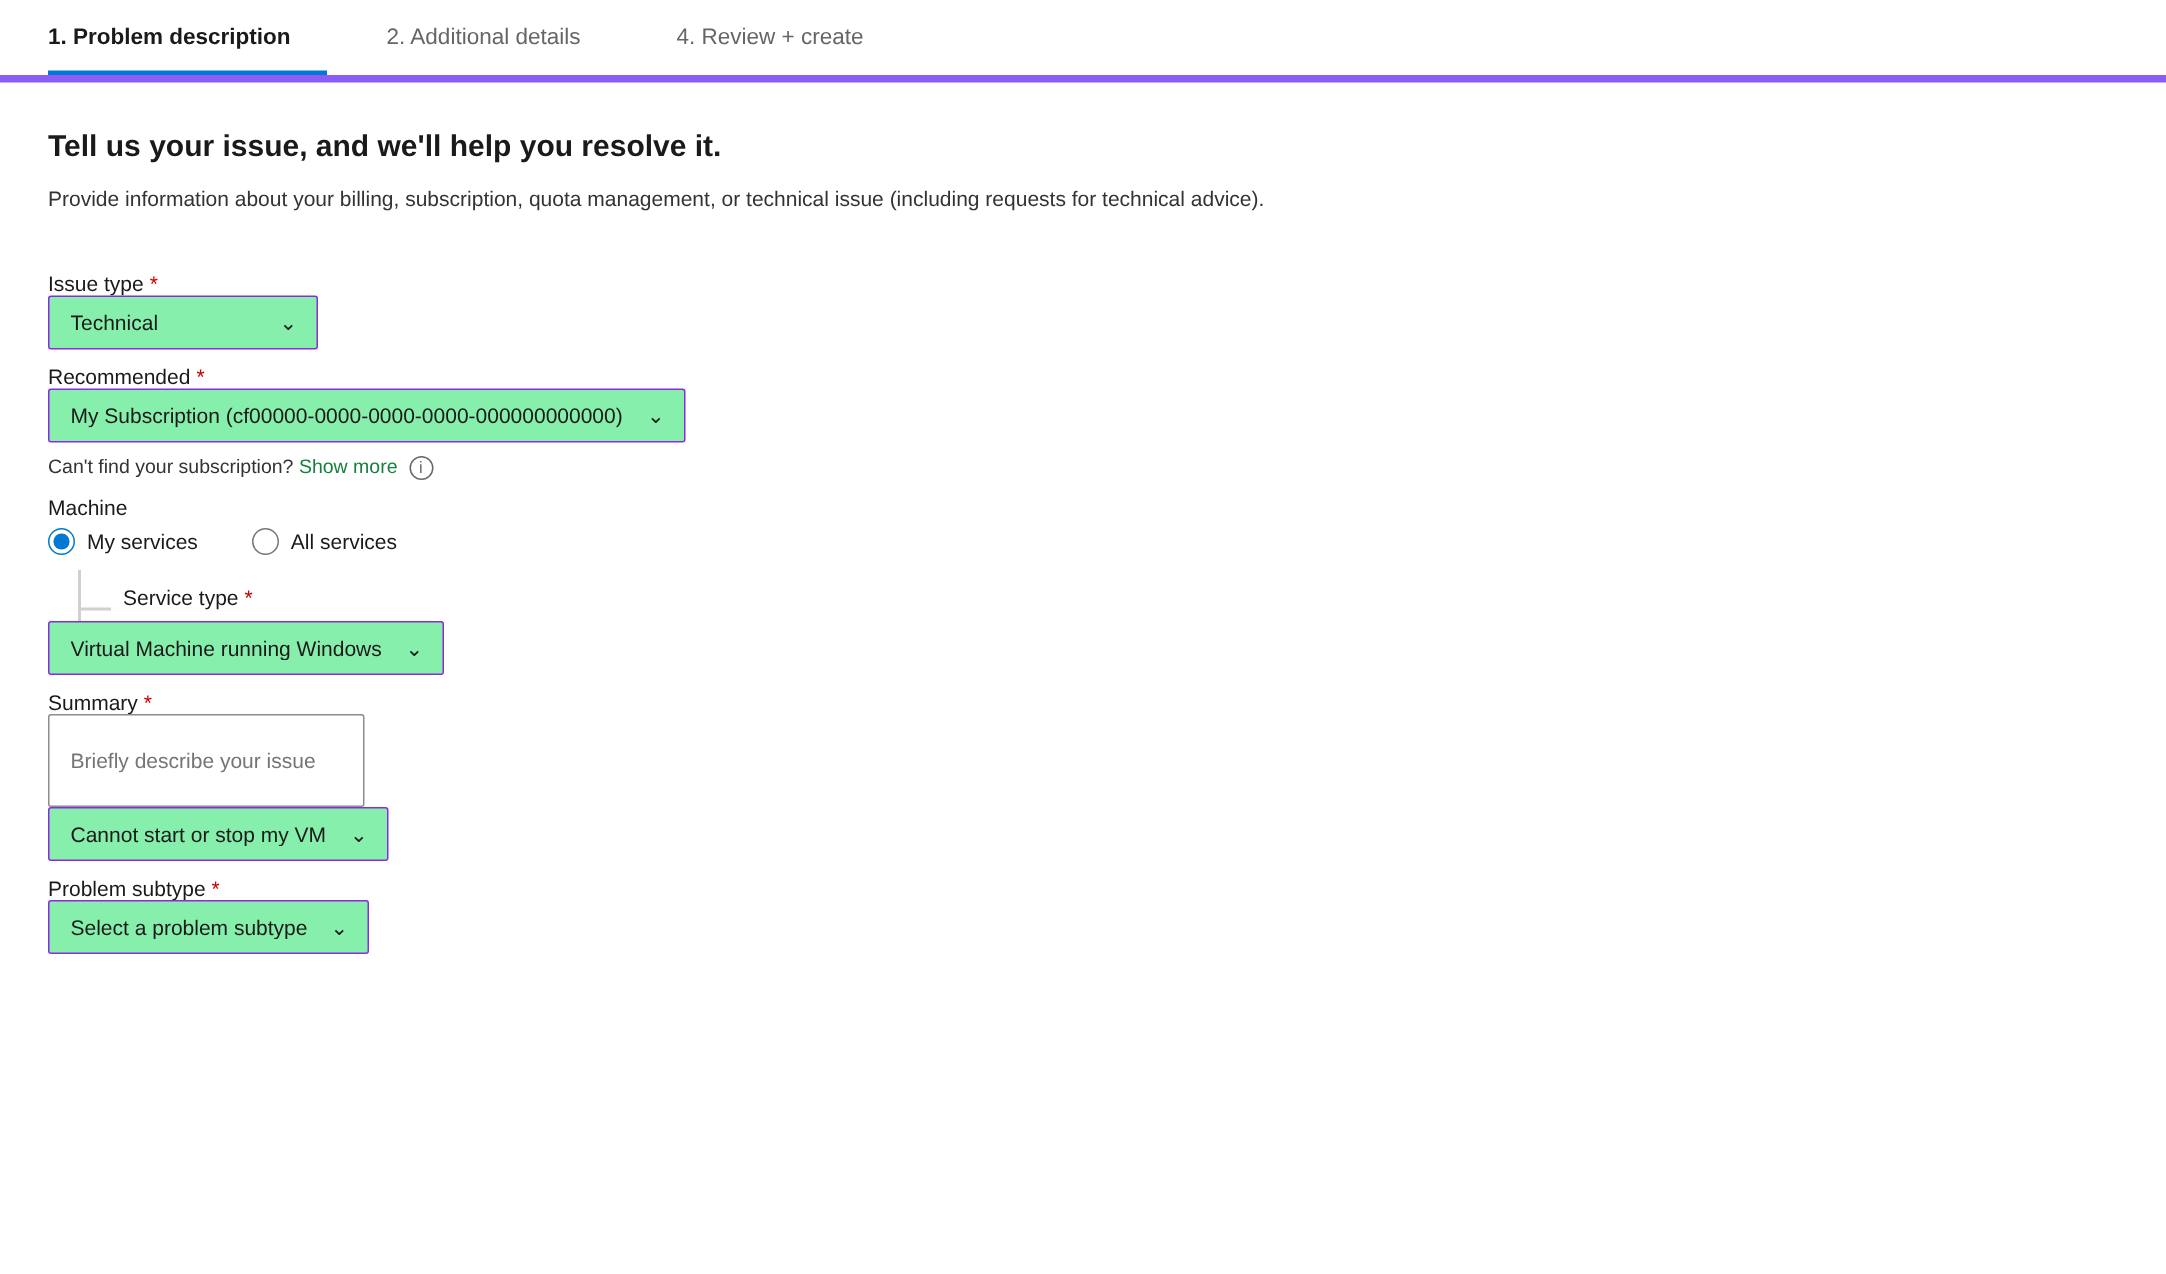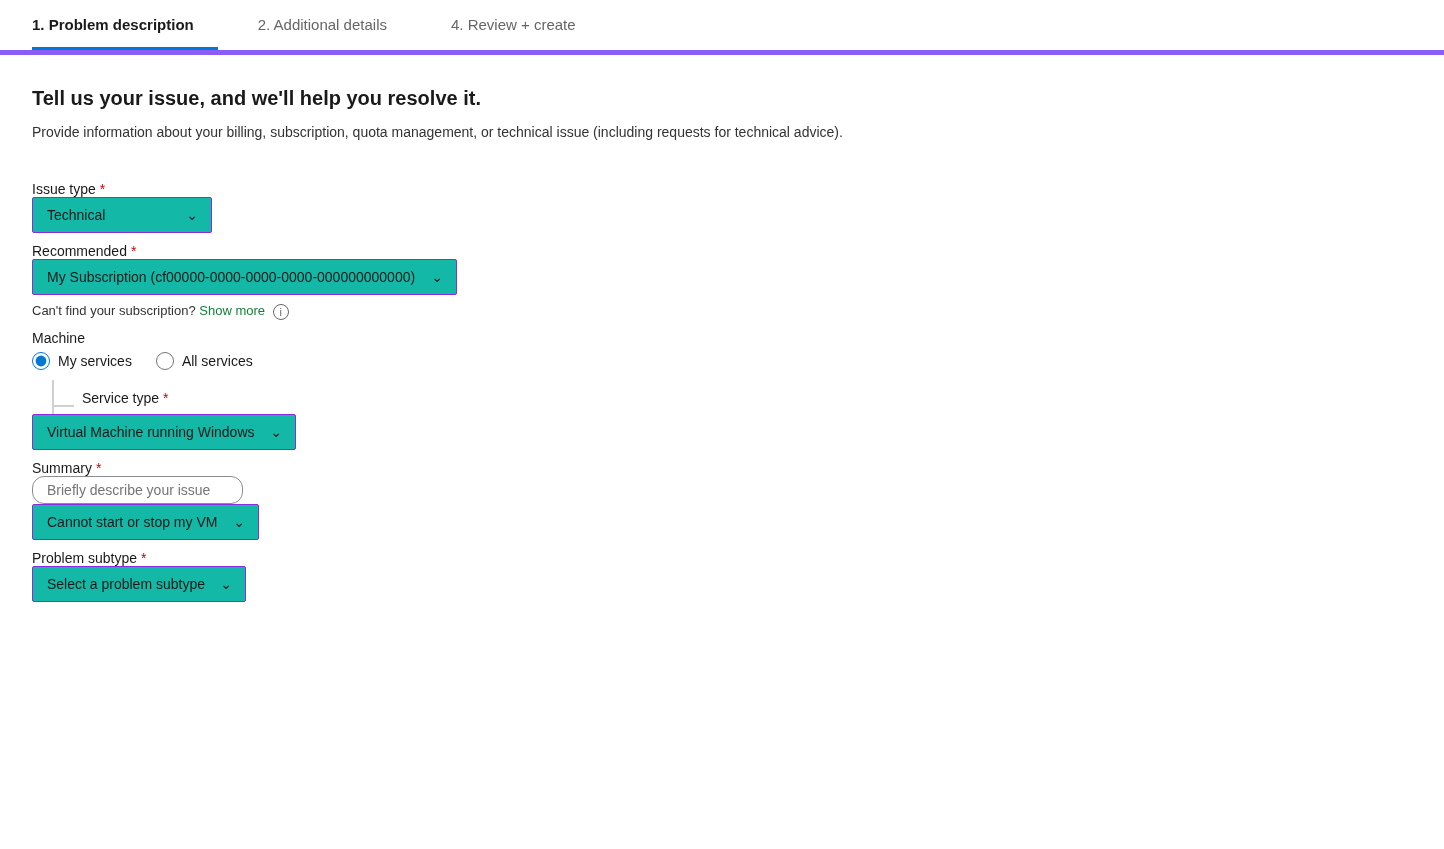--- a/index.html
+++ b/index.html
@@ -91,42 +91,42 @@
       width: 100%;
     }
 
     .dropdown-container select {
       width: 100%;
       padding: 9px 40px 9px 14px;
       border: 1.5px solid #8a2be2;
       border-radius: 2px;
       font-size: 14px;
       color: #1a1a1a;
-      background: #14b8a6;
+      background: #86efac;
       appearance: none;
       cursor: pointer;
       outline: none;
     }
 
     .dropdown-arrow {
       position: absolute;
       right: 14px;
       top: 50%;
       transform: translateY(-50%);
       pointer-events: none;
       font-size: 14px;
       color: #1a1a1a;
     }
 
     
     .text-input {
       width: 100%;
-      padding: 5px 14px;
+      padding: 22px 14px;
       border: 1px solid #8c8c8c;
-      border-radius: 12px;
+      border-radius: 2px;
       font-size: 14px;
       color: #999;
       outline: none;
     }
 
     
     .subscription-helper {
       margin-top: 8px;
       font-size: 13px;
       color: #333;
@@ -149,21 +149,21 @@
       color: #666;
       margin-left: 4px;
       cursor: pointer;
       vertical-align: middle;
     }
 
     
     .radio-group {
       display: flex;
       align-items: center;
-      gap: 24px;
+      gap: 36px;
       padding-top: 6px;
     }
 
     .radio-option {
       display: flex;
       align-items: center;
       gap: 8px;
       cursor: pointer;
     }
 

